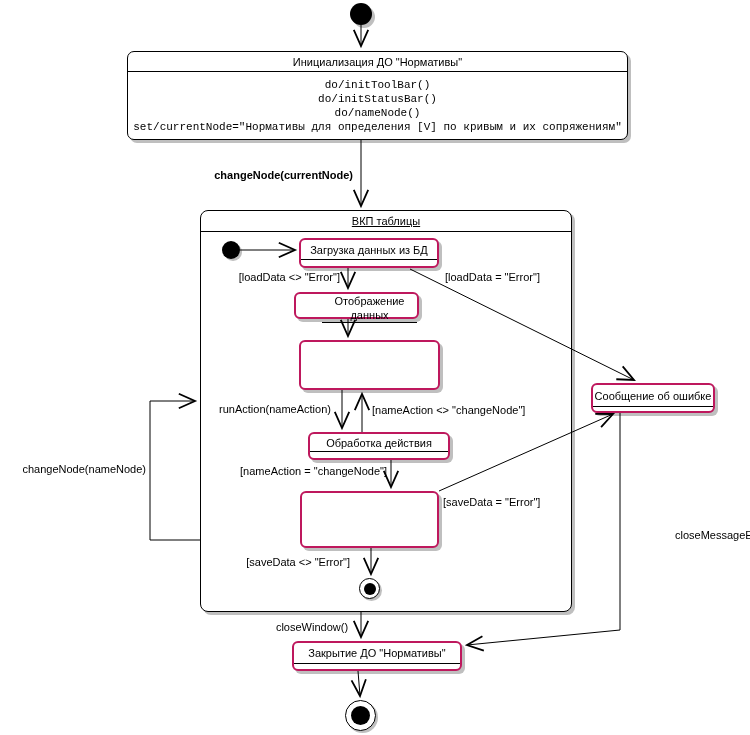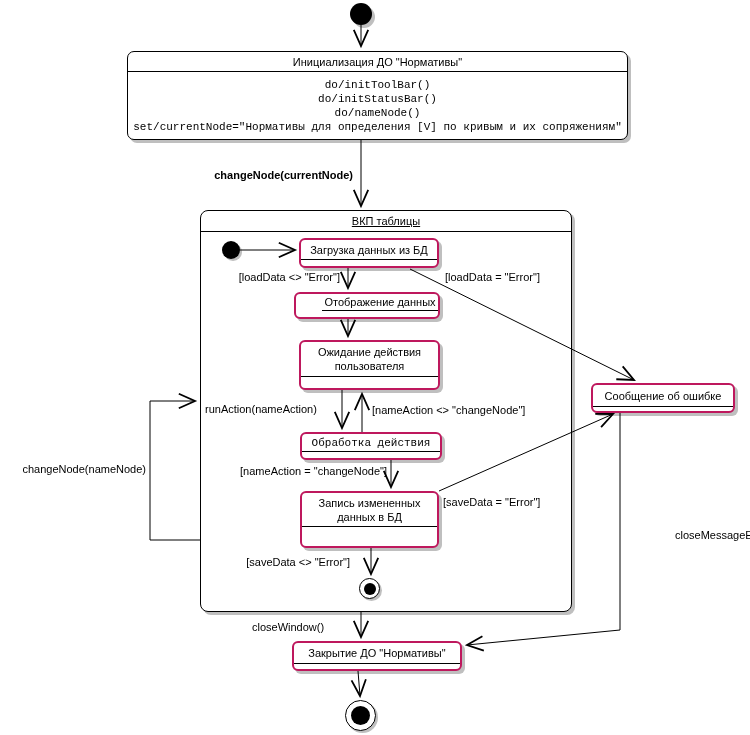--- a/index.html
+++ b/index.html
@@ -73,51 +73,43 @@
     </div>
   </div>
 
   <div class="icircle" style="left:222px;top:241px;width:18px;height:18px;box-shadow:2px 2px 0 #bfbfbf;"></div>
 
   <div class="sstate" style="left:299px;top:238px;width:140px;height:30px;">
     <div class="sname">Загрузка данных из БД</div>
     <div class="scomp" style="height:6px;"></div>
   </div>
 
-  <div class="sstate" style="left:294px;top:292px;width:146px;height:27px;padding-left:26px;">
+  <div class="sstate" style="left:294px;top:292px;width:125px;height:27px;padding-left:26px;">
     <div class="sname">Отображение данных</div>
     <div class="scomp" style="height:6px;"></div>
   </div>
 
   <div class="sstate" style="left:299px;top:340px;width:141px;height:50px;">
-    <div class="sname">
-      <span>Ожидание действия</span>
-      <span>пользователя</span>
-    </div>
     <div class="scomp" style="height:11px;"></div>
   </div>
 
-  <div class="sstate" style="left:300px;top:432px;width:142px;height:28px;font-family:Liberation Mono, monospace;">
+  <div class="sstate" style="left:308px;top:432px;width:142px;height:28px;">
     <div class="sname">Обработка действия</div>
     <div class="scomp" style="height:6px;"></div>
   </div>
 
   <div class="sstate" style="left:300px;top:491px;width:139px;height:57px;">
-    <div class="sname">
-      <span>Запись измененных</span>
-      <span>данных в БД</span>
-    </div>
     <div class="scomp" style="height:19px;"></div>
   </div>
 
   <div class="fcircle" style="left:359px;top:578px;width:21px;height:21px;">
     <div class="fdot" style="width:12px;height:12px;"></div>
   </div>
 
-  <div class="sstate" style="left:591px;top:383px;width:144px;height:30px;">
+  <div class="sstate" style="left:591px;top:383px;width:124px;height:30px;">
     <div class="sname">Сообщение об ошибке</div>
     <div class="scomp" style="height:4px;"></div>
   </div>
 
   <div class="sstate" style="left:292px;top:641px;width:170px;height:30px;">
     <div class="sname">Закрытие ДО "Нормативы"</div>
     <div class="scomp" style="height:5px;"></div>
   </div>
 
   <div class="fcircle" style="left:345px;top:700px;width:31px;height:31px;">
@@ -145,22 +137,22 @@
       <path d="M200,540 L150,540 L150,401 L195,401" marker-end="url(#arr)"></path>
       <path d="M361,612 L361,637" marker-end="url(#arr)"></path>
       <path d="M620,413 L620,630 L467,645" marker-end="url(#arr)"></path>
       <path d="M358,671 L360,696" marker-end="url(#arr)"></path>
     </g>
   </svg>
 
   <div class="lbl" style="left:203px;top:169px;width:150px;text-align:right;font-weight:bold;">changeNode(currentNode)</div>
   <div class="lbl" style="left:200px;top:271px;width:140px;text-align:right;">[loadData &lt;&gt; "Error"]</div>
   <div class="lbl" style="left:445px;top:271px;width:140px;text-align:left;">[loadData = "Error"]</div>
-  <div class="lbl" style="left:205px;top:403px;width:140px;text-align:left;">runAction(nameAction)</div>
+  <div class="lbl" style="left:205px;top:403px;width:140px;text-align:center;">runAction(nameAction)</div>
   <div class="lbl" style="left:372px;top:404px;width:190px;text-align:left;">[nameAction &lt;&gt; "changeNode"]</div>
   <div class="lbl" style="left:210px;top:465px;width:177px;text-align:right;">[nameAction = "changeNode"]</div>
   <div class="lbl" style="left:443px;top:496px;width:130px;text-align:left;">[saveData = "Error"]</div>
   <div class="lbl" style="left:222px;top:556px;width:128px;text-align:right;">[saveData &lt;&gt; "Error"]</div>
   <div class="lbl" style="left:4px;top:463px;width:142px;text-align:right;">changeNode(nameNode)</div>
-  <div class="lbl" style="left:252px;top:621px;width:88px;text-align:left;">closeWindow()</div>
+  <div class="lbl" style="left:268px;top:621px;width:88px;text-align:center;">closeWindow()</div>
   <div class="lbl" style="left:630px;top:529px;width:120px;text-align:left;margin-left:45px;">closeMessageError()</div>
 
 </div>
 
 </body></html>

